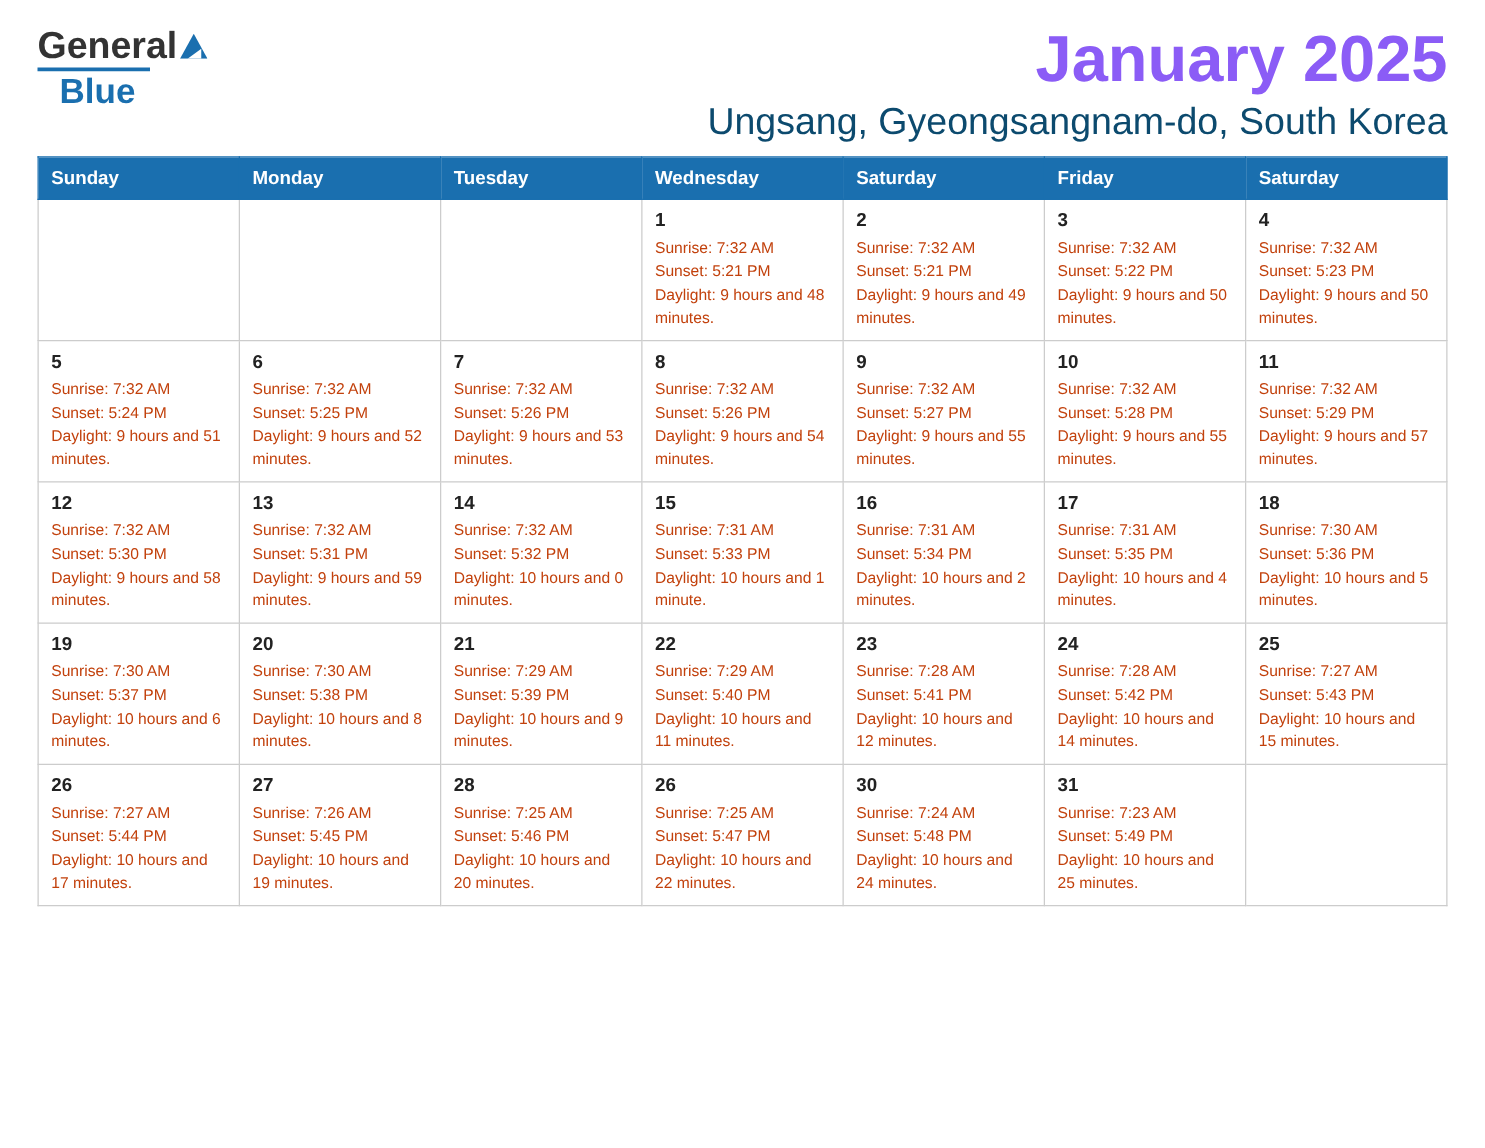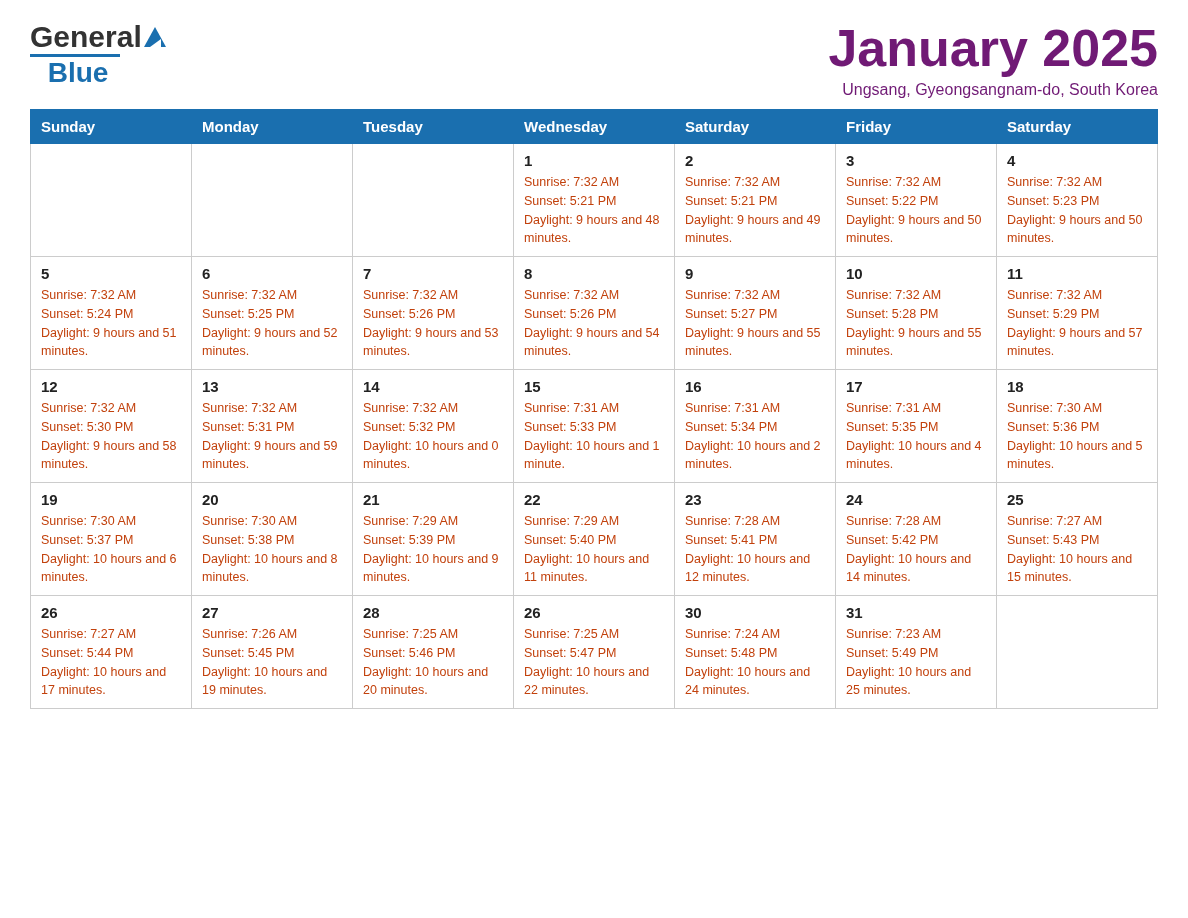--- a/index.html
+++ b/index.html
@@ -21,26 +21,26 @@
       display: flex;
       flex-direction: column;
       align-items: flex-start;
     }
     .title-area {
       text-align: right;
     }
     .month-title {
       font-size: 52px;
       font-weight: bold;
-      color: #701a75;
+      color: #8b5cf6;
       line-height: 1.1;
     }
     .location-title {
-      font-size: 16px;
-      color: #701a75;
+      font-size: 30px;
+      color: #0c4a6e;
       margin-top: 4px;
     }
     .calendar-table {
       width: 100%;
       border-collapse: collapse;
       margin-top: 10px;
     }
     .calendar-table th {
       background: #1a6faf;
       color: #fff;

